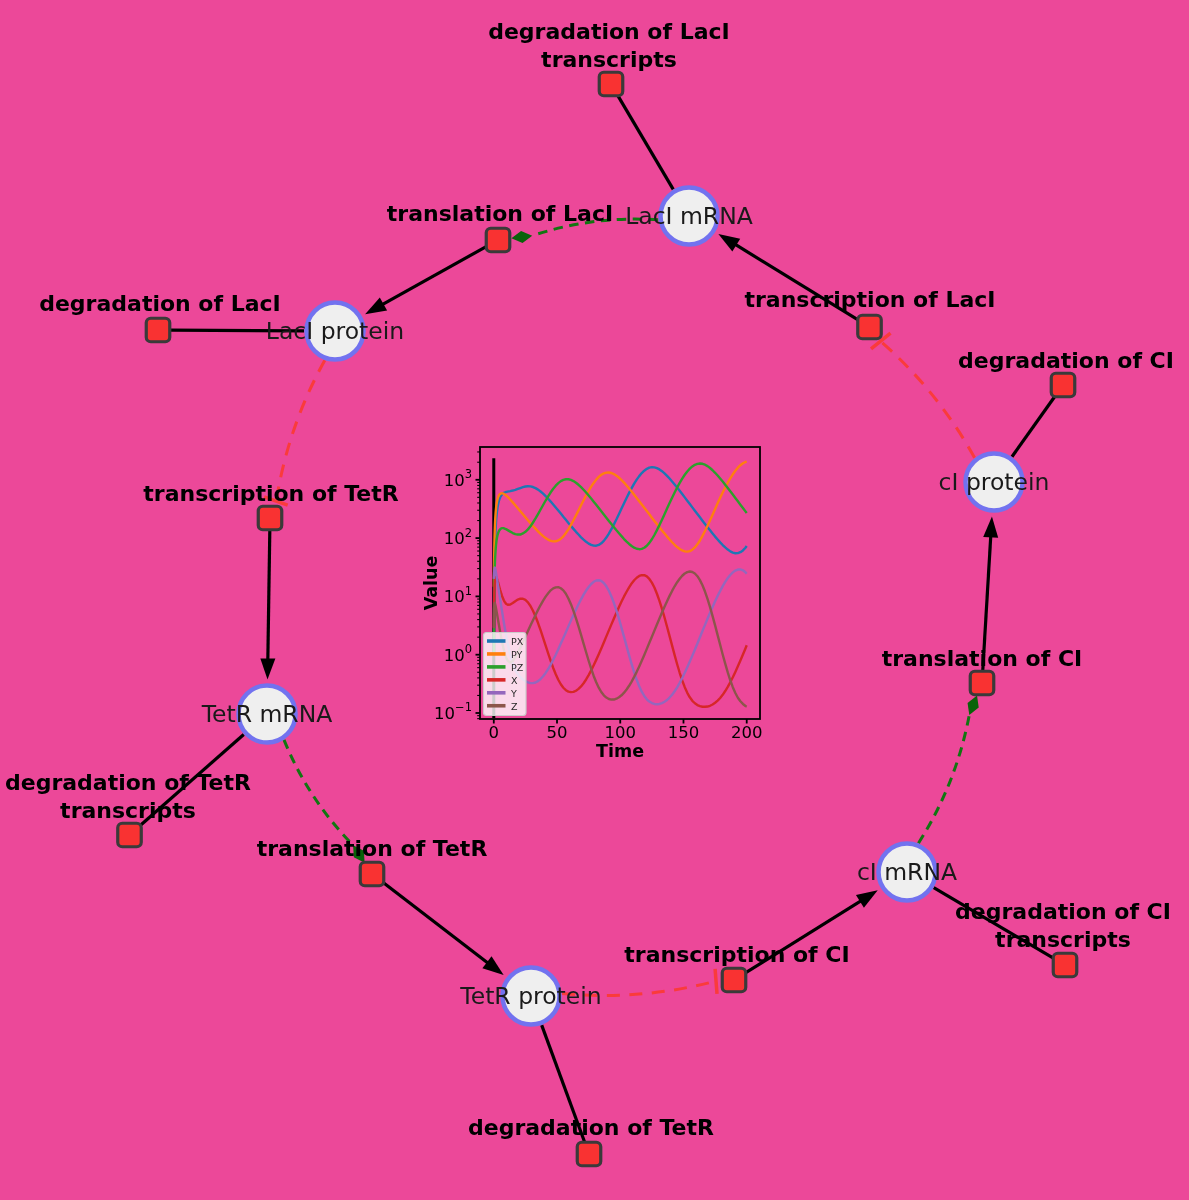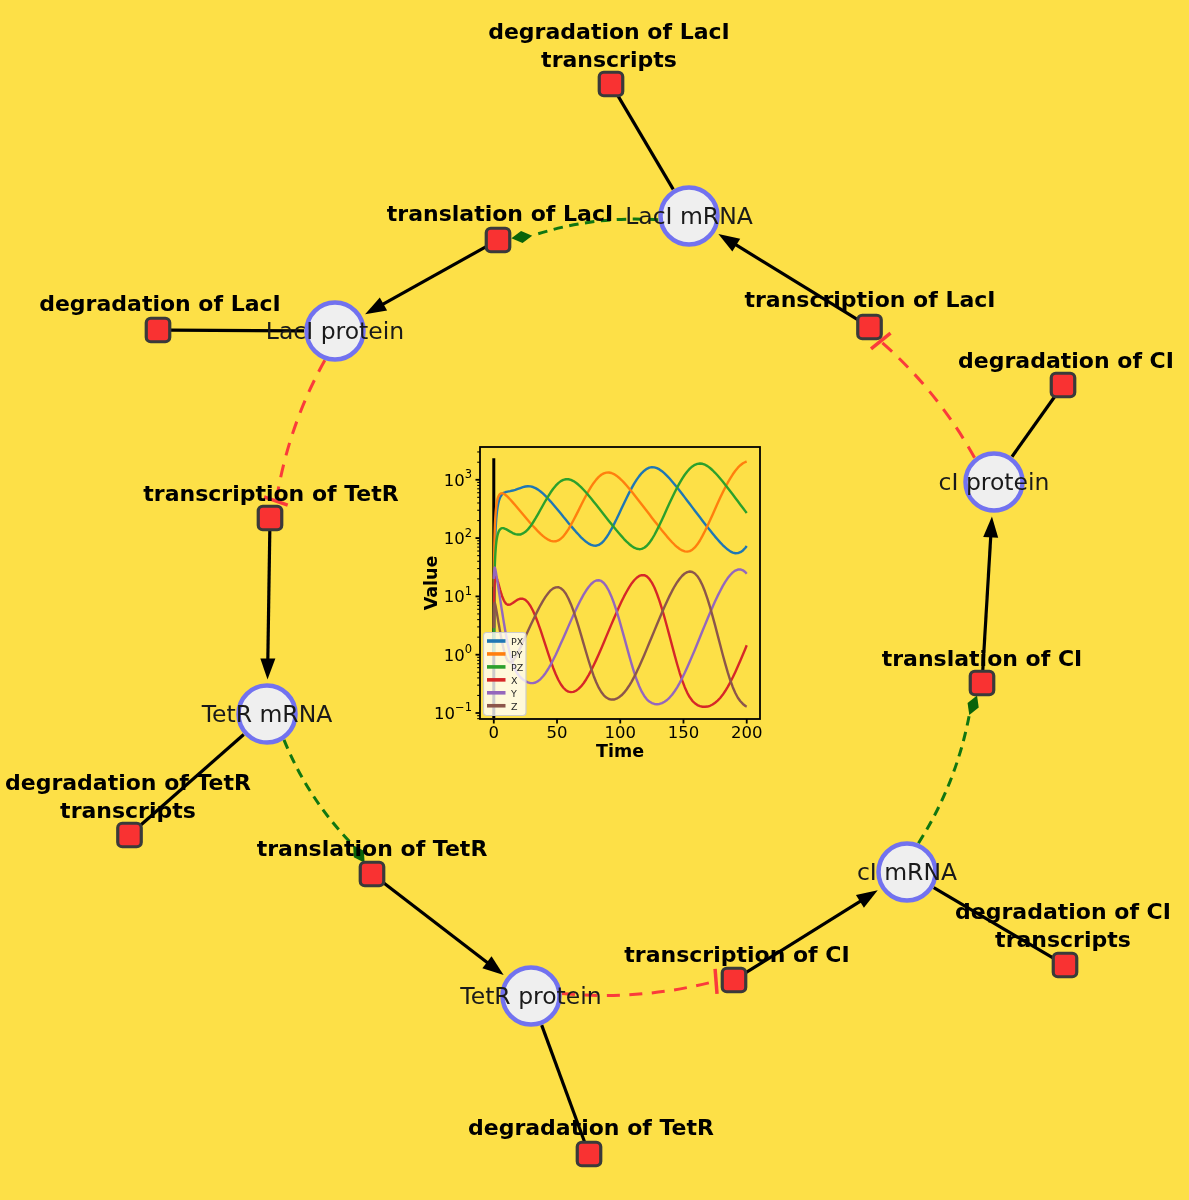--- a/index.html
+++ b/index.html
@@ -1,17 +1,17 @@
 <!DOCTYPE html>
 <html><head>
 <meta charset="utf-8">
 <style>
   html, body { margin: 0; padding: 0; background: #ffffff; }
   body { font-family: "DejaVu Sans", "Liberation Sans", sans-serif; }
-  #figure-root { position: relative; width: 1189px; height: 1200px; background: #fde047; overflow: hidden; }
+  #figure-root { position: relative; width: 1189px; height: 1200px; background: #ec4899; overflow: hidden; }
   svg text { user-select: none; }
 </style>
 </head>
 <body>
 
 <div id="figure-root">
   <svg id="scene" width="1189" height="1200" viewBox="0 0 1189 1200">
     <g id="layer-edges">
         <g>
           <line x1="673.2293913240741" y1="189.3112776253562" x2="617.1047517455197" y2="94.33111833857178" stroke="#000000" stroke-width="3.2"></line>

